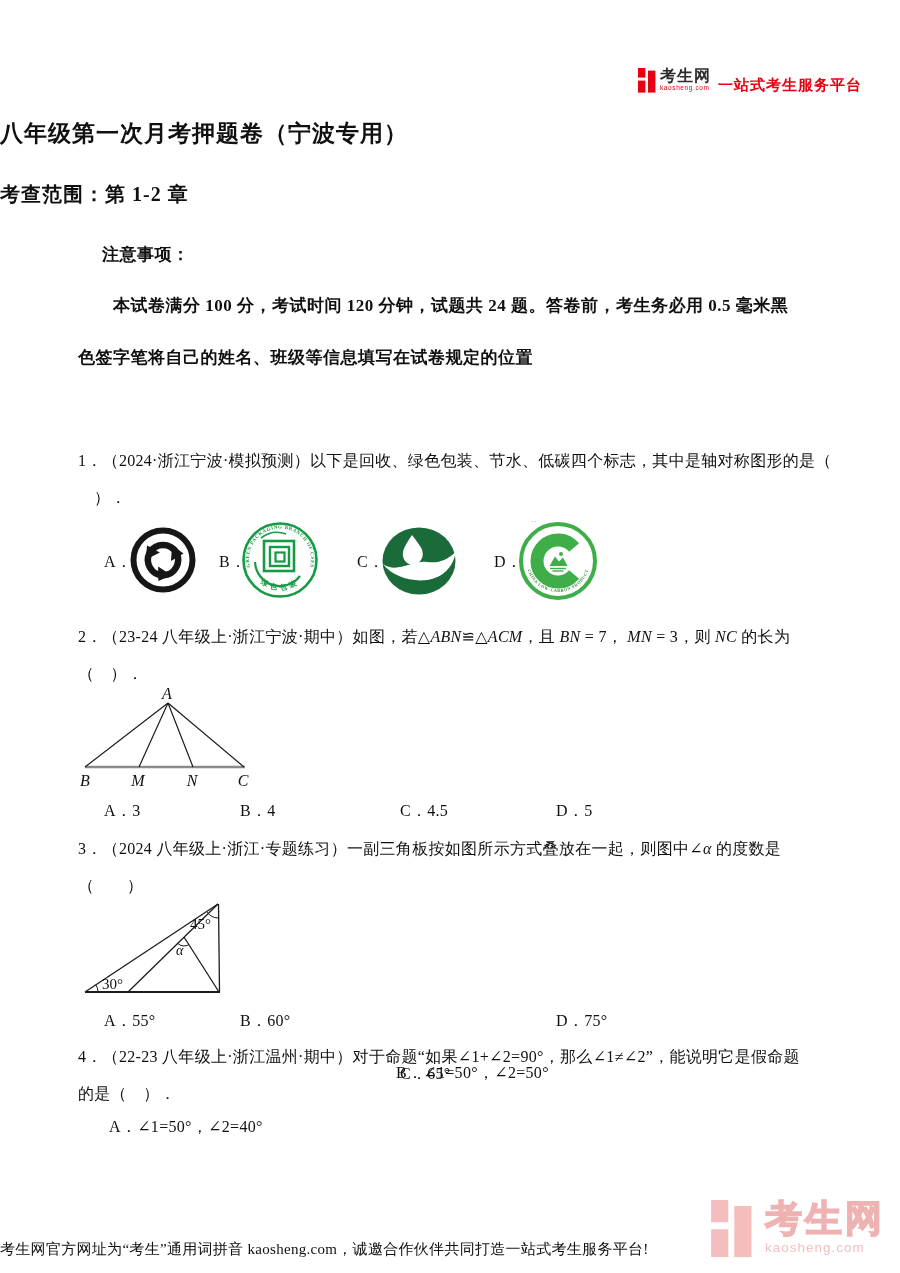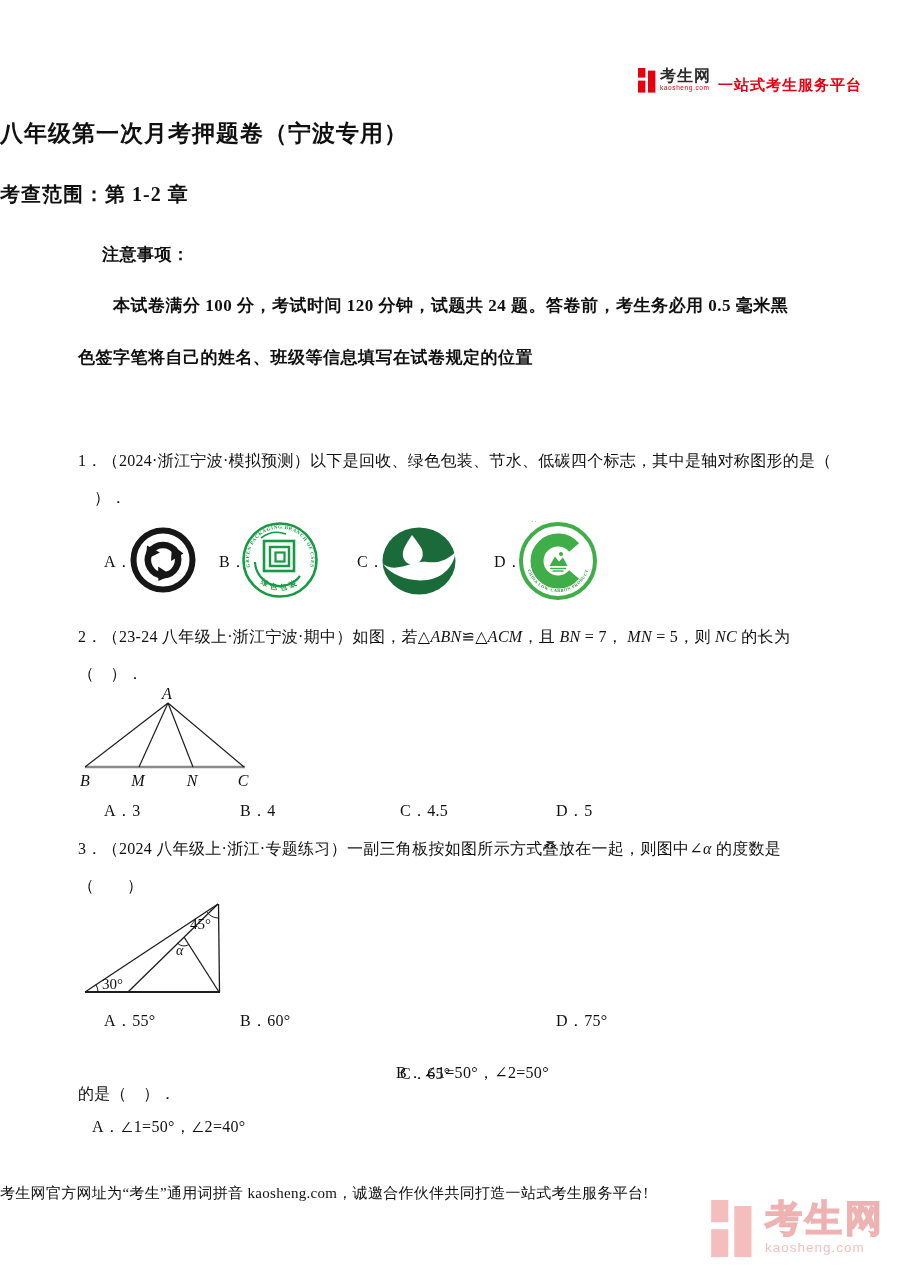--- a/index.html
+++ b/index.html
@@ -12,21 +12,21 @@
   .scope{top:181px;font-size:20px;font-weight:bold;letter-spacing:1px;}
   .notice{font-size:17px;font-weight:bold;letter-spacing:.5px;}
   .sect{font-size:17px;font-weight:bold;letter-spacing:.3px;}
   .q{font-size:16px;letter-spacing:.3px;}
   .opt{font-size:16px;letter-spacing:.3px;}
   .brand{display:flex;align-items:flex-start;}
   .brandcol{margin-left:4px;line-height:1;}
   .bname{font-family:"Liberation Sans","DejaVu Sans",sans-serif;font-weight:bold;font-size:16px;color:#2b2b2b;letter-spacing:1px;}
   .bdomain{font-family:"Liberation Sans","DejaVu Sans",sans-serif;font-size:6.5px;color:#e60012;letter-spacing:.6px;margin-top:1px;}
   .btag{font-family:Liberation Mono, monospace;font-weight:bold;font-size:15px;color:#e60012;margin:8px 0 0 7px;letter-spacing:1px;}
-  .footer{top:1184px;font-size:15px;letter-spacing:.3px;}
+  .footer{top:1240px;font-size:15px;letter-spacing:.3px;}
   .wm{display:flex;align-items:flex-start;}
   .wmcol{margin-left:9px;line-height:1;}
   .wmname{font-family:"Liberation Sans","DejaVu Sans",sans-serif;font-weight:bold;font-size:37px;color:#f3bebe;letter-spacing:3px;
           -webkit-text-stroke:1.5px #efb2b2;}
   .wmdomain{font-family:"Liberation Sans","DejaVu Sans",sans-serif;font-size:13.5px;color:#f2c0c0;letter-spacing:1px;margin-top:4px;}
   svg text{font-family:"Liberation Serif","DejaVu Serif",serif;}
 </style>
 </head>
 <body>
 
@@ -120,21 +120,21 @@
       <textPath href="#arcDbot" startOffset="50%" text-anchor="middle">CHINA LOW-CARBON PRODUCT</textPath>
     </text>
     <path d="M 16.1 13.5 A 21 21 0 1 1 16.1 -13.5" fill="none" stroke="#3fae49" stroke-width="13"></path>
     <circle cx="0" cy="0" r="12.5" fill="#ffffff"></circle>
     <circle cx="3" cy="-7" r="2" fill="#3fae49"></circle>
     <polygon points="-8.5,5 -3,-4.5 1,0.5 5,-3.5 9.5,5" fill="#3fae49"></polygon>
     <line x1="-8" y1="7.5" x2="8" y2="7.5" stroke="#3fae49" stroke-width="1.4"></line>
     <line x1="-5.5" y1="10" x2="5.5" y2="10" stroke="#3fae49" stroke-width="1.4"></line>
   </svg>
 
-  <div class="abs q" style="left:78px;top:627px;"><span>2．（23-24 八年级上·浙江宁波·期中）如图，若△</span><span class="it">ABN</span><span>≌△</span><span class="it">ACM</span><span>，且 </span><span class="it">BN</span><span> = 7， </span><span class="it">MN</span><span> = 5，则 </span><span class="it">NC</span><span> 的长为</span></div>
+  <div class="abs q" style="left:78px;top:627px;"><span>2．（23-24 八年级上·浙江宁波·期中）如图，若△</span><span class="it">ABN</span><span>≌△</span><span class="it">ACM</span><span>，且 </span><span class="it">BN</span><span> = 7， </span><span class="it">MN</span><span> = 3，则 </span><span class="it">NC</span><span> 的长为</span></div>
   <div class="abs q" style="left:78px;top:664px;">（　）．</div>
 
   <svg class="abs" style="left:75px;top:686px;" width="190" height="106" viewBox="0 0 190 106">
     <line x1="10" y1="81" x2="170" y2="81" stroke="#8a8a8a" stroke-width="2.4"></line>
     <g stroke="#1c1c1c" stroke-width="1.2">
       <line x1="93" y1="17" x2="10" y2="81"></line>
       <line x1="93" y1="17" x2="64" y2="81"></line>
       <line x1="93" y1="17" x2="118" y2="81"></line>
       <line x1="93" y1="17" x2="169" y2="81"></line>
     </g>
@@ -171,22 +171,23 @@
       <text x="115" y="38" font-size="15">45°</text>
       <text x="101" y="64" font-size="14" font-style="italic">α</text>
     </g>
   </svg>
 
   <div class="abs opt" style="left:104px;top:1011px;">A．55°</div>
   <div class="abs opt" style="left:240px;top:1011px;">B．60°</div>
   <div class="abs opt" style="left:400px;top:1064px;">C．65°</div>
   <div class="abs opt" style="left:556px;top:1011px;">D．75°</div>
 
+  <div class="abs q" style="left:78px;top:1047px;">4．（22-23 八年级上·浙江温州·期中）对于命题“如果∠1+∠2=90°，那么∠1≠∠2”，能说明它是假命题</div>
   <div class="abs q" style="left:78px;top:1084px;">的是（　）．</div>
-  <div class="abs opt" style="left:92px;top:1117px;font-family:Liberation Serif, serif;">A．∠1=50°，∠2=40°</div>
+  <div class="abs opt" style="left:109px;top:1117px;">A．∠1=50°，∠2=40°</div>
   <div class="abs opt" style="left:396px;top:1063px;">B．∠1=50°，∠2=50°</div>
 
   <div class="abs ctr footer">考生网官方网址为“考生”通用词拼音 kaosheng.com，诚邀合作伙伴共同打造一站式考生服务平台!</div>
 
   <div class="abs wm" style="left:708px;top:1200px;">
     <svg width="48" height="58" viewBox="0 0 18 25">
       <rect x="0" y="0" width="7.4" height="9.6" fill="#f5bebe"></rect>
       <rect x="0" y="12.6" width="7.4" height="12" fill="#f5bebe"></rect>
       <rect x="10" y="2.6" width="7.4" height="22" fill="#f5bebe"></rect>
     </svg>

